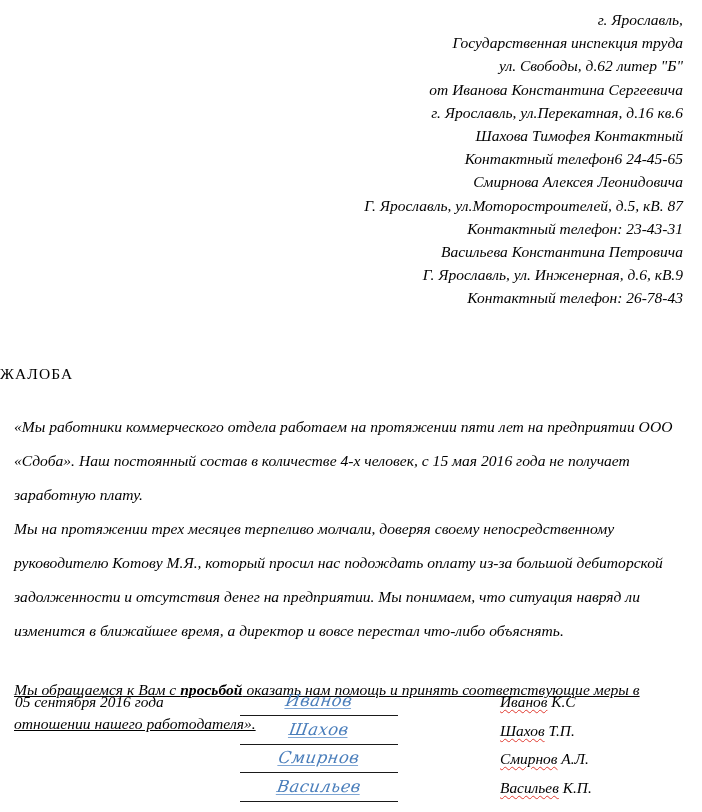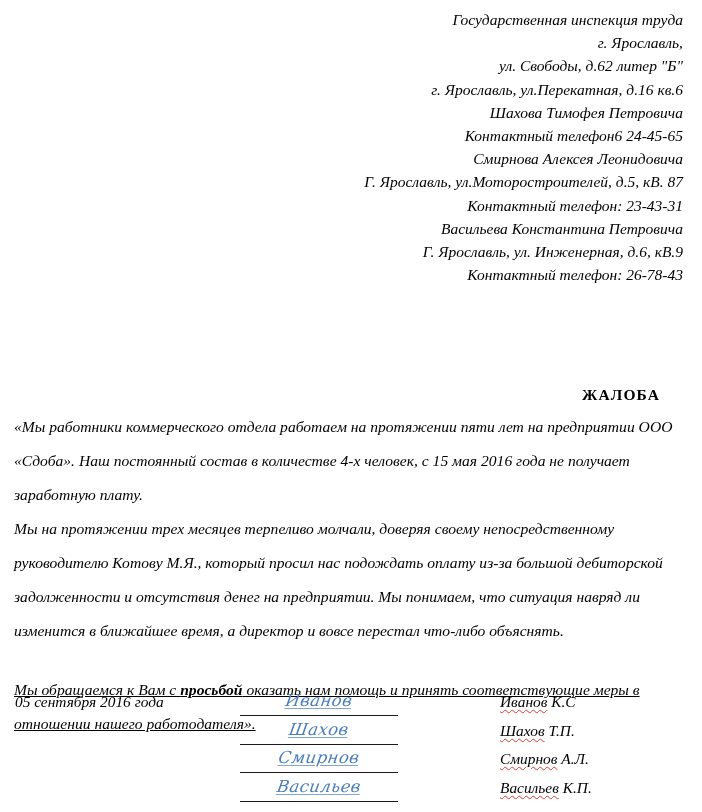--- a/index.html
+++ b/index.html
@@ -37,25 +37,25 @@
     line-height: 23.2px;
     white-space: nowrap;
   }
   .addressee .line {
     display: block;
   }
 
   
   .doc-title {
     position: absolute;
-    top: 386px;
+    top: 365px;
     left: 0;
     width: 660px;
-    text-align: right;
-    font-weight: bold;
+    text-align: left;
+    font-weight: normal;
     font-size: 15.5px;
     letter-spacing: 1.1px;
     font-style: normal;
   }
 
   
   .body-text {
     position: absolute;
     top: 410px;
     left: 14px;
@@ -136,25 +136,26 @@
     text-decoration-thickness: 1px;
     text-underline-offset: 2px;
   }
 </style>
 </head>
 <body>
 
 <div class="page">
 
   <div class="addressee">
+      <span class="line">г. Ярославль,</span>
       <span class="line">Государственная инспекция труда</span>
-      <span class="line">г. Ярославль,</span>
       <span class="line">ул. Свободы, д.62 литер "Б"</span>
+      <span class="line">от Иванова Константина Сергеевича</span>
       <span class="line">г. Ярославль, ул.Перекатная, д.16 кв.6</span>
-      <span class="line">Шахова Тимофея Петровича</span>
+      <span class="line">Шахова Тимофея Контактный</span>
       <span class="line">Контактный телефон6 24-45-65</span>
       <span class="line">Смирнова Алексея Леонидовича</span>
       <span class="line">Г. Ярославль, ул.Моторостроителей, д.5, кВ. 87</span>
       <span class="line">Контактный телефон: 23-43-31</span>
       <span class="line">Васильева Константина Петровича</span>
       <span class="line">Г. Ярославль, ул. Инженерная, д.6, кВ.9</span>
       <span class="line">Контактный телефон: 26-78-43</span>
     </div>
 
   <div class="doc-title">ЖАЛОБА</div>

